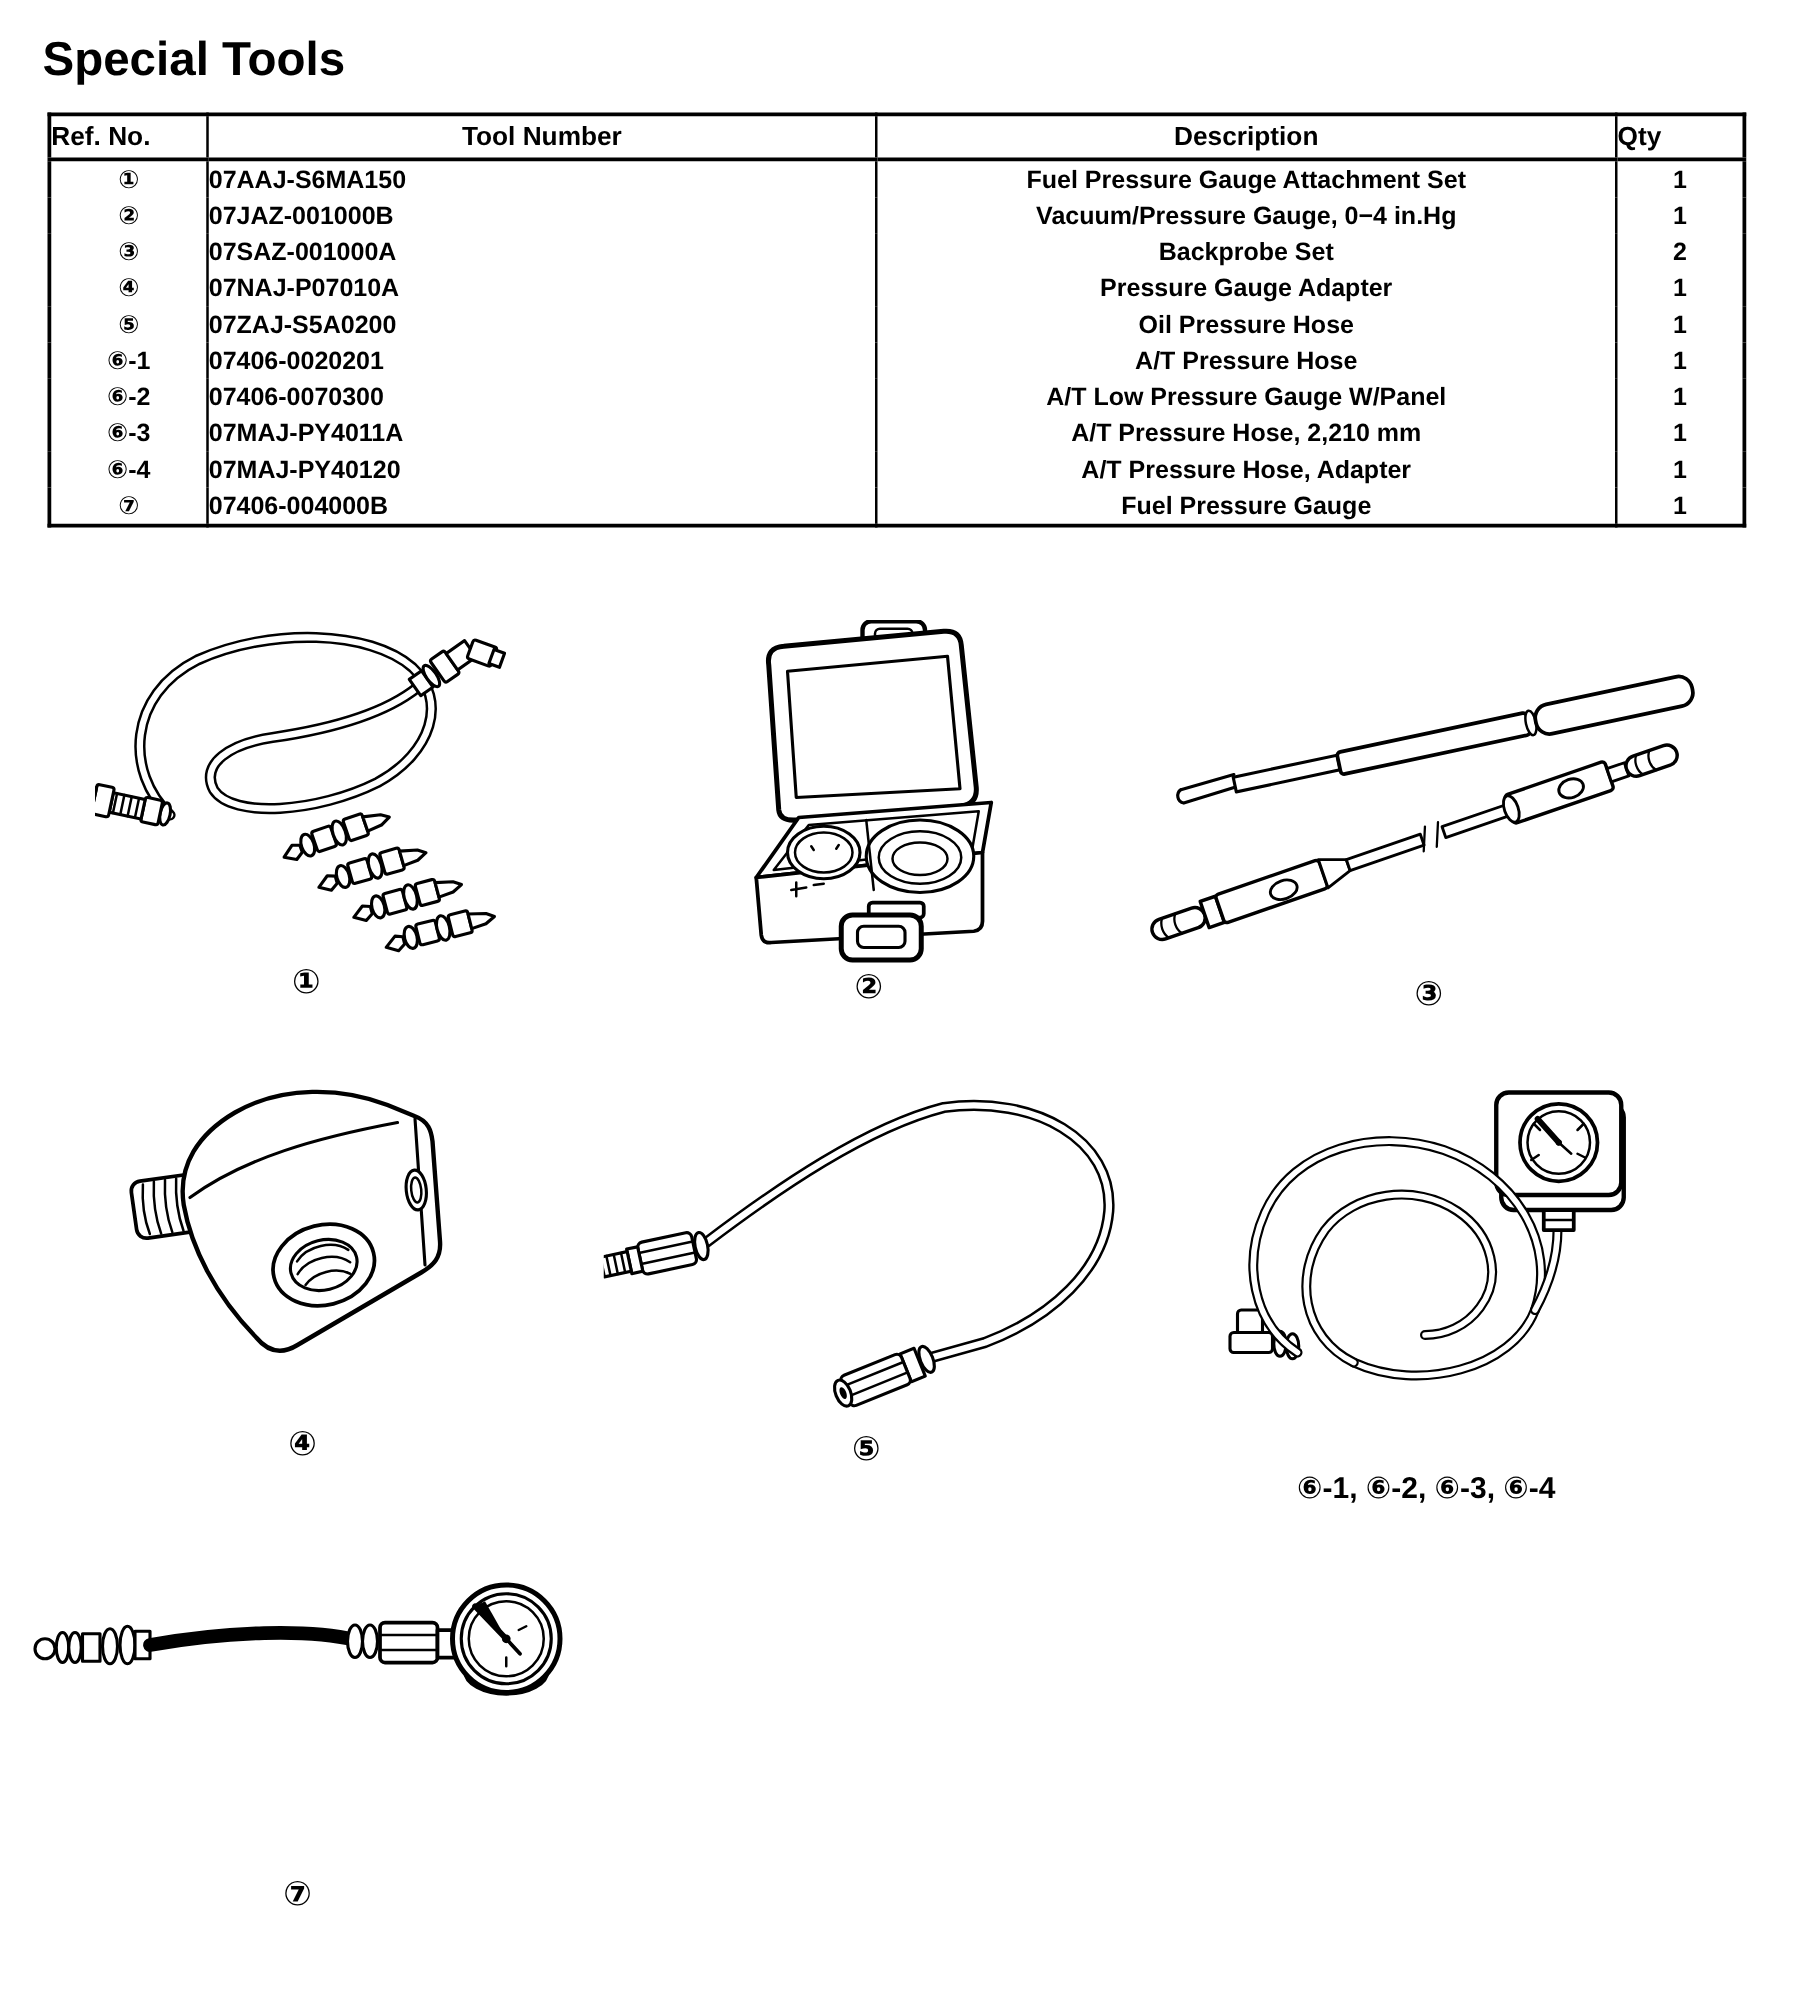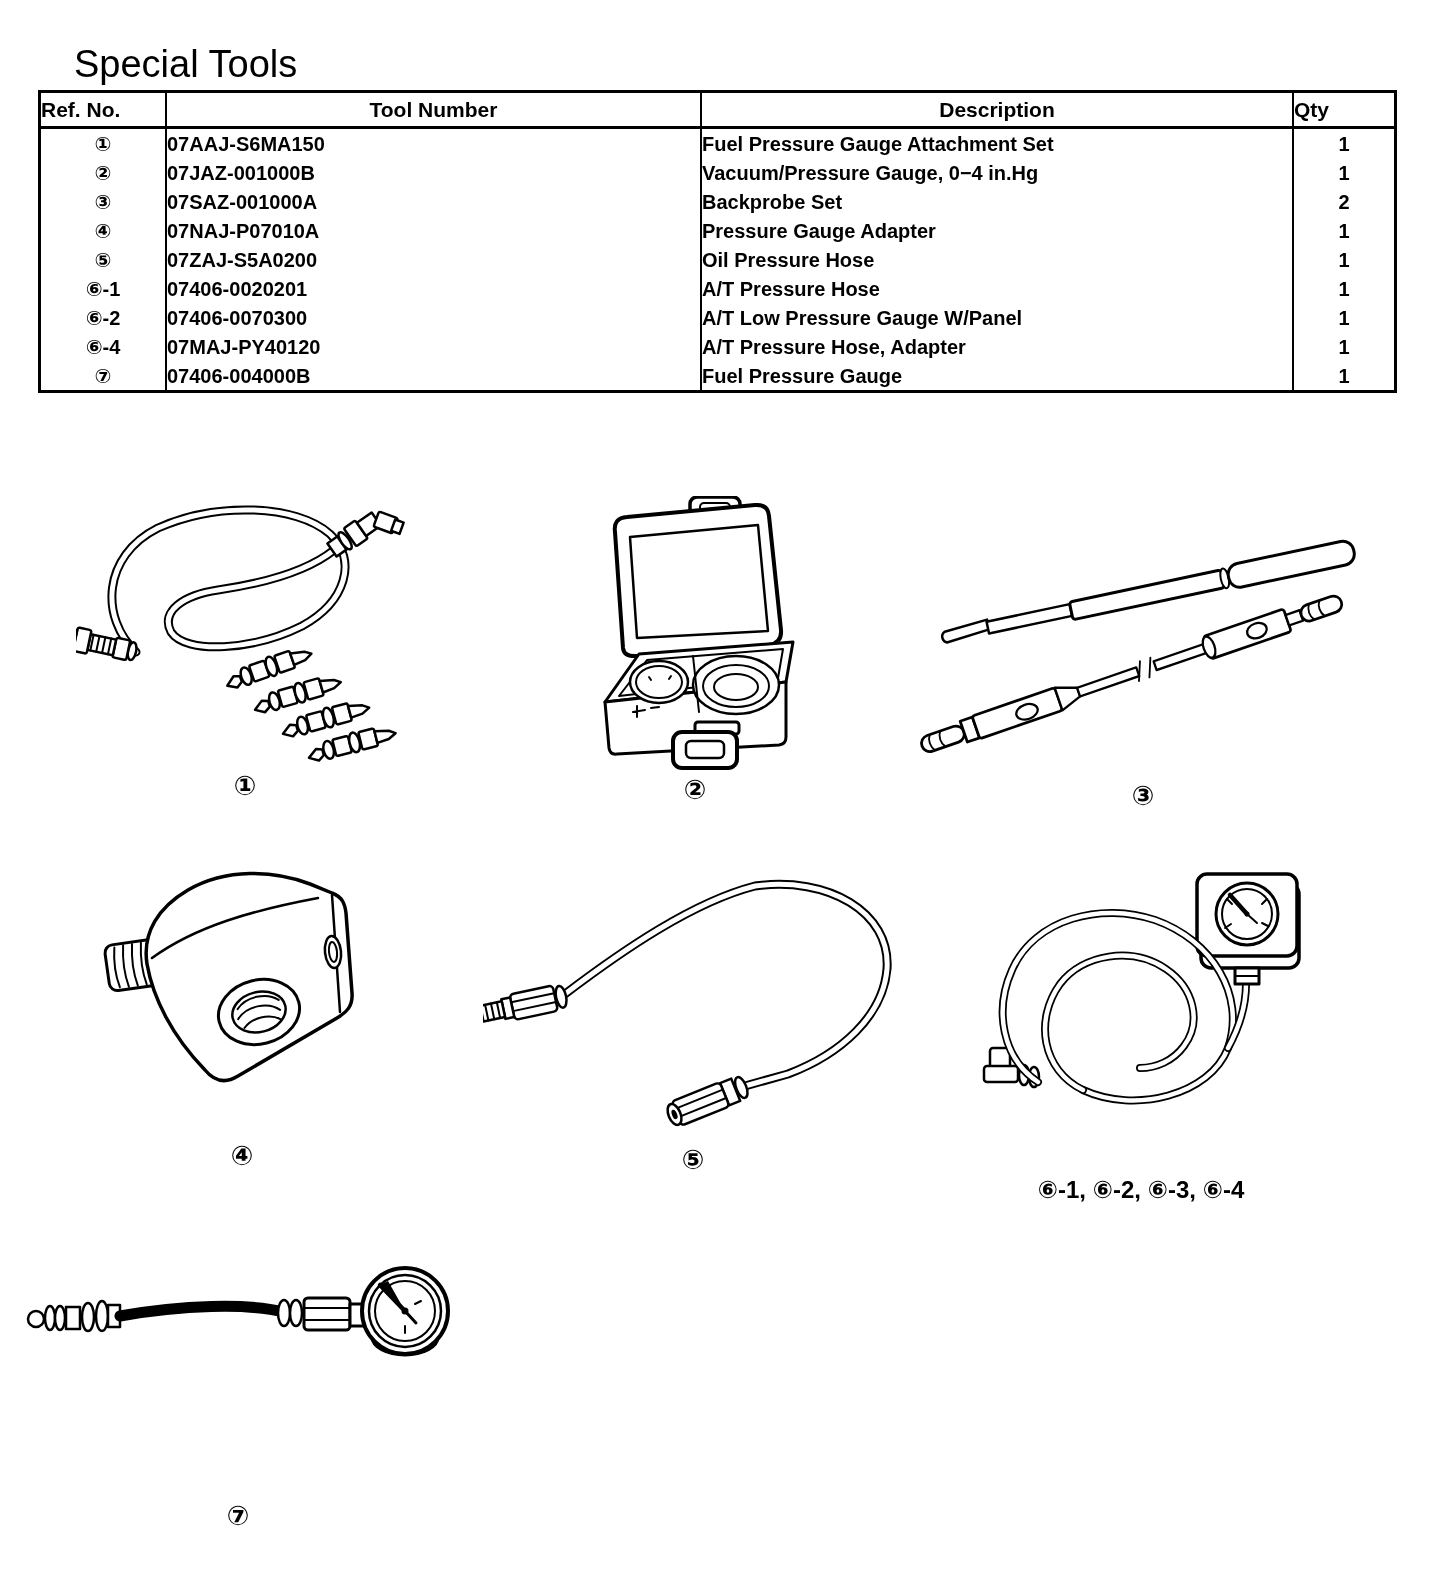--- a/index.html
+++ b/index.html
@@ -1,27 +1,27 @@
 <!DOCTYPE html>
 <html><head>
 <meta charset="utf-8">
 <style>
   html,body { margin:0; padding:0; background:#fff; }
   .page { position:relative; width:1456px; height:1596px; background:#fff;
           font-family:"Liberation Sans","DejaVu Sans",sans-serif; color:#000; overflow:hidden; }
 
-  .title { position:absolute; left:34px; top:18px; font-size:38px; font-weight:normal;margin-left:40px; }
+  .title { position:absolute; left:34px; top:2px; font-size:38px; font-weight:bold; }
 
   .tools-table { position:absolute; left:38px; top:90px; border-collapse:collapse;
                  table-layout:fixed; border:3px solid #000; font-weight:bold; }
   .tools-table th { height:33px; font-size:21px; border-bottom:3px solid #000; padding:0; text-align:left; }
   .tools-table td { height:29px; font-size:20px; padding:0; line-height:1; }
   .c-ref  { width:124px; text-align:center; border-right:2px solid #000; }
   .c-tool { width:533px; text-align:left; padding-left:22px; border-right:2px solid #000;margin-top:26px; }
-  .c-desc { width:590px; text-align:left; padding-left:14px; border-right:2px solid #000; }
+  .c-desc { width:590px; text-align:center; padding-left:14px; border-right:2px solid #000; }
   .c-qty  { width:100px; text-align:center;margin-left:44px; }
   th.c-tool, th.c-desc { padding-left:0; text-align:center; }
 
   .fig { position:absolute; margin:0; }
   .fig-label { position:absolute; transform:translateX(-50%); font-size:27px; font-weight:bold; white-space:nowrap; }
   .fig-label.small { font-size:24px;margin-top:36px; }
 
   svg * { stroke-linecap:round; stroke-linejoin:round; }
   .s  { fill:#fff; stroke:#000; stroke-width:2.5px; }
   .o  { fill:none; stroke:#000; stroke-width:2.5px; }
@@ -88,20 +88,26 @@
       <tr>
         <td class="c-ref">⑥-1</td>
         <td class="c-tool">07406-0020201</td>
         <td class="c-desc">A/T Pressure Hose</td>
         <td class="c-qty">1</td>
       </tr>
       <tr>
         <td class="c-ref">⑥-2</td>
         <td class="c-tool">07406-0070300</td>
         <td class="c-desc">A/T Low Pressure Gauge W/Panel</td>
+        <td class="c-qty">1</td>
+      </tr>
+      <tr>
+        <td class="c-ref">⑥-3</td>
+        <td class="c-tool">07MAJ-PY4011A</td>
+        <td class="c-desc">A/T Pressure Hose, 2,210 mm</td>
         <td class="c-qty">1</td>
       </tr>
       <tr>
         <td class="c-ref">⑥-4</td>
         <td class="c-tool">07MAJ-PY40120</td>
         <td class="c-desc">A/T Pressure Hose, Adapter</td>
         <td class="c-qty">1</td>
       </tr>
       <tr>
         <td class="c-ref">⑦</td>

